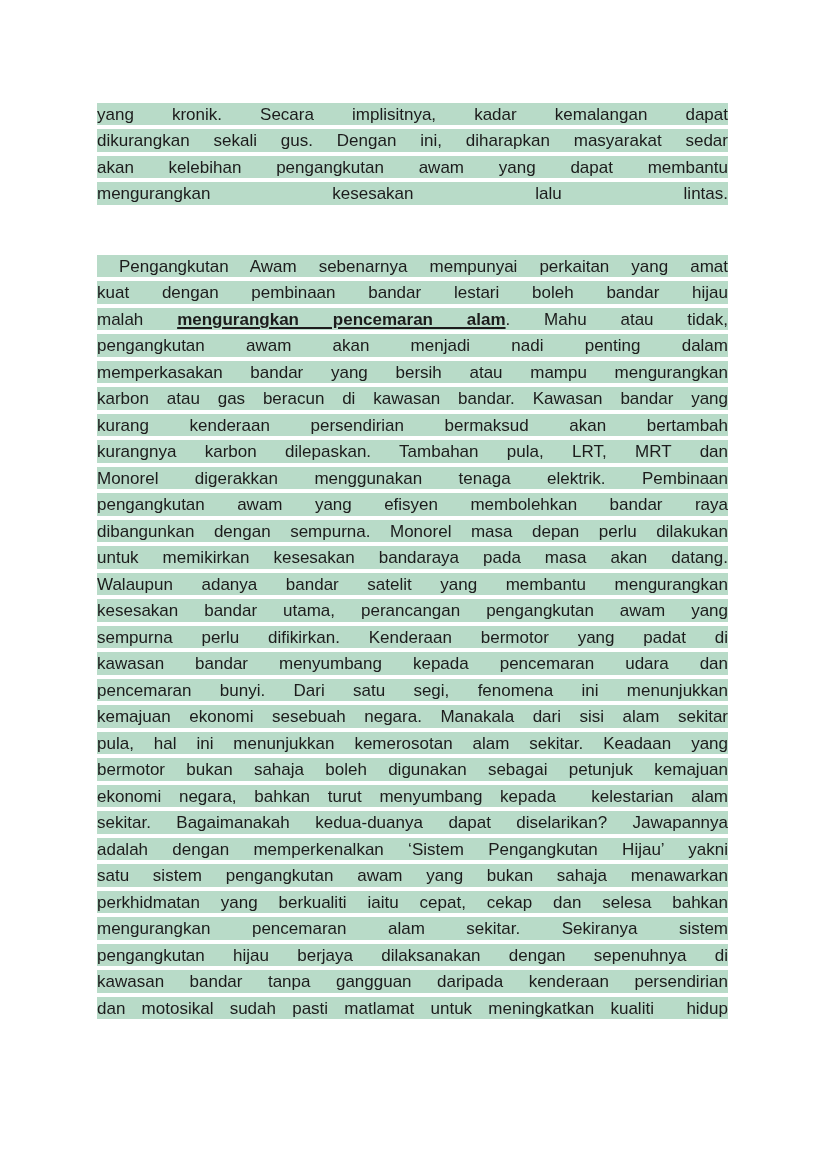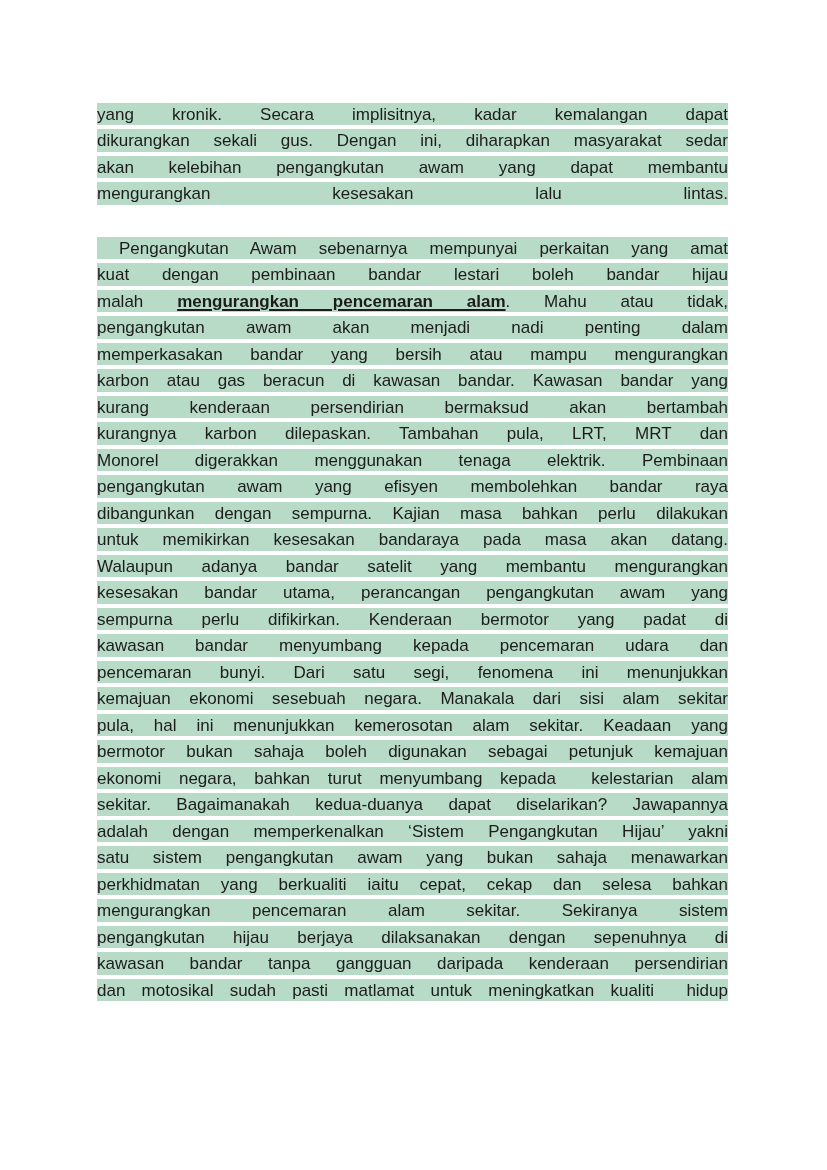--- a/index.html
+++ b/index.html
@@ -20,21 +20,21 @@
     font-family: Liberation Sans, sans-serif;
     color: var(--fg);
   }
   .text-content {
     position: absolute;
     left: 97px;
     top: 101px;
     width: 631px;
   }
   .para + .para {
-    margin-top: 28px;
+    margin-top: 46px;
   }
   .line {
     height: 26.5px;
     line-height: 26.5px;
     font-size: 17px;
     text-align: justify;
     text-align-last: justify;
     -moz-text-align-last: justify;
   }
   .hl {
@@ -63,21 +63,21 @@
         <div class="line"><span class="hl"><span>&nbsp;Pengangkutan Awam sebenarnya mempunyai perkaitan yang amat</span></span></div>
         <div class="line"><span class="hl"><span>kuat dengan pembinaan bandar lestari boleh bandar hijau</span></span></div>
         <div class="line"><span class="hl"><span>malah </span><span class="bu">mengurangkan pencemaran alam</span><span>. Mahu atau tidak,</span></span></div>
         <div class="line"><span class="hl"><span>pengangkutan awam akan menjadi nadi penting dalam</span></span></div>
         <div class="line"><span class="hl"><span>memperkasakan bandar yang bersih atau mampu mengurangkan</span></span></div>
         <div class="line"><span class="hl"><span>karbon atau gas beracun di kawasan bandar. Kawasan bandar yang</span></span></div>
         <div class="line"><span class="hl"><span>kurang kenderaan persendirian bermaksud akan bertambah</span></span></div>
         <div class="line"><span class="hl"><span>kurangnya karbon dilepaskan. Tambahan pula, LRT, MRT dan</span></span></div>
         <div class="line"><span class="hl"><span>Monorel digerakkan menggunakan tenaga elektrik. Pembinaan</span></span></div>
         <div class="line"><span class="hl"><span>pengangkutan awam yang efisyen membolehkan bandar raya</span></span></div>
-        <div class="line"><span class="hl"><span>dibangunkan dengan sempurna. Kajian masa bahkan perlu dilakukan</span></span></div>
+        <div class="line"><span class="hl"><span>dibangunkan dengan sempurna. Monorel masa depan perlu dilakukan</span></span></div>
         <div class="line"><span class="hl"><span>untuk memikirkan kesesakan bandaraya pada masa akan datang.</span></span></div>
         <div class="line"><span class="hl"><span>Walaupun adanya bandar satelit yang membantu mengurangkan</span></span></div>
         <div class="line"><span class="hl"><span>kesesakan bandar utama, perancangan pengangkutan awam yang</span></span></div>
         <div class="line"><span class="hl"><span>sempurna perlu difikirkan. Kenderaan bermotor yang padat di</span></span></div>
         <div class="line"><span class="hl"><span>kawasan bandar menyumbang kepada pencemaran udara dan</span></span></div>
         <div class="line"><span class="hl"><span>pencemaran bunyi. Dari satu segi, fenomena ini menunjukkan</span></span></div>
         <div class="line"><span class="hl"><span>kemajuan ekonomi sesebuah negara. Manakala dari sisi alam sekitar</span></span></div>
         <div class="line"><span class="hl"><span>pula, hal ini menunjukkan kemerosotan alam sekitar. Keadaan yang</span></span></div>
         <div class="line"><span class="hl"><span>bermotor bukan sahaja boleh digunakan sebagai petunjuk kemajuan</span></span></div>
         <div class="line"><span class="hl"><span>ekonomi negara, bahkan turut menyumbang kepada&nbsp; kelestarian alam</span></span></div>

